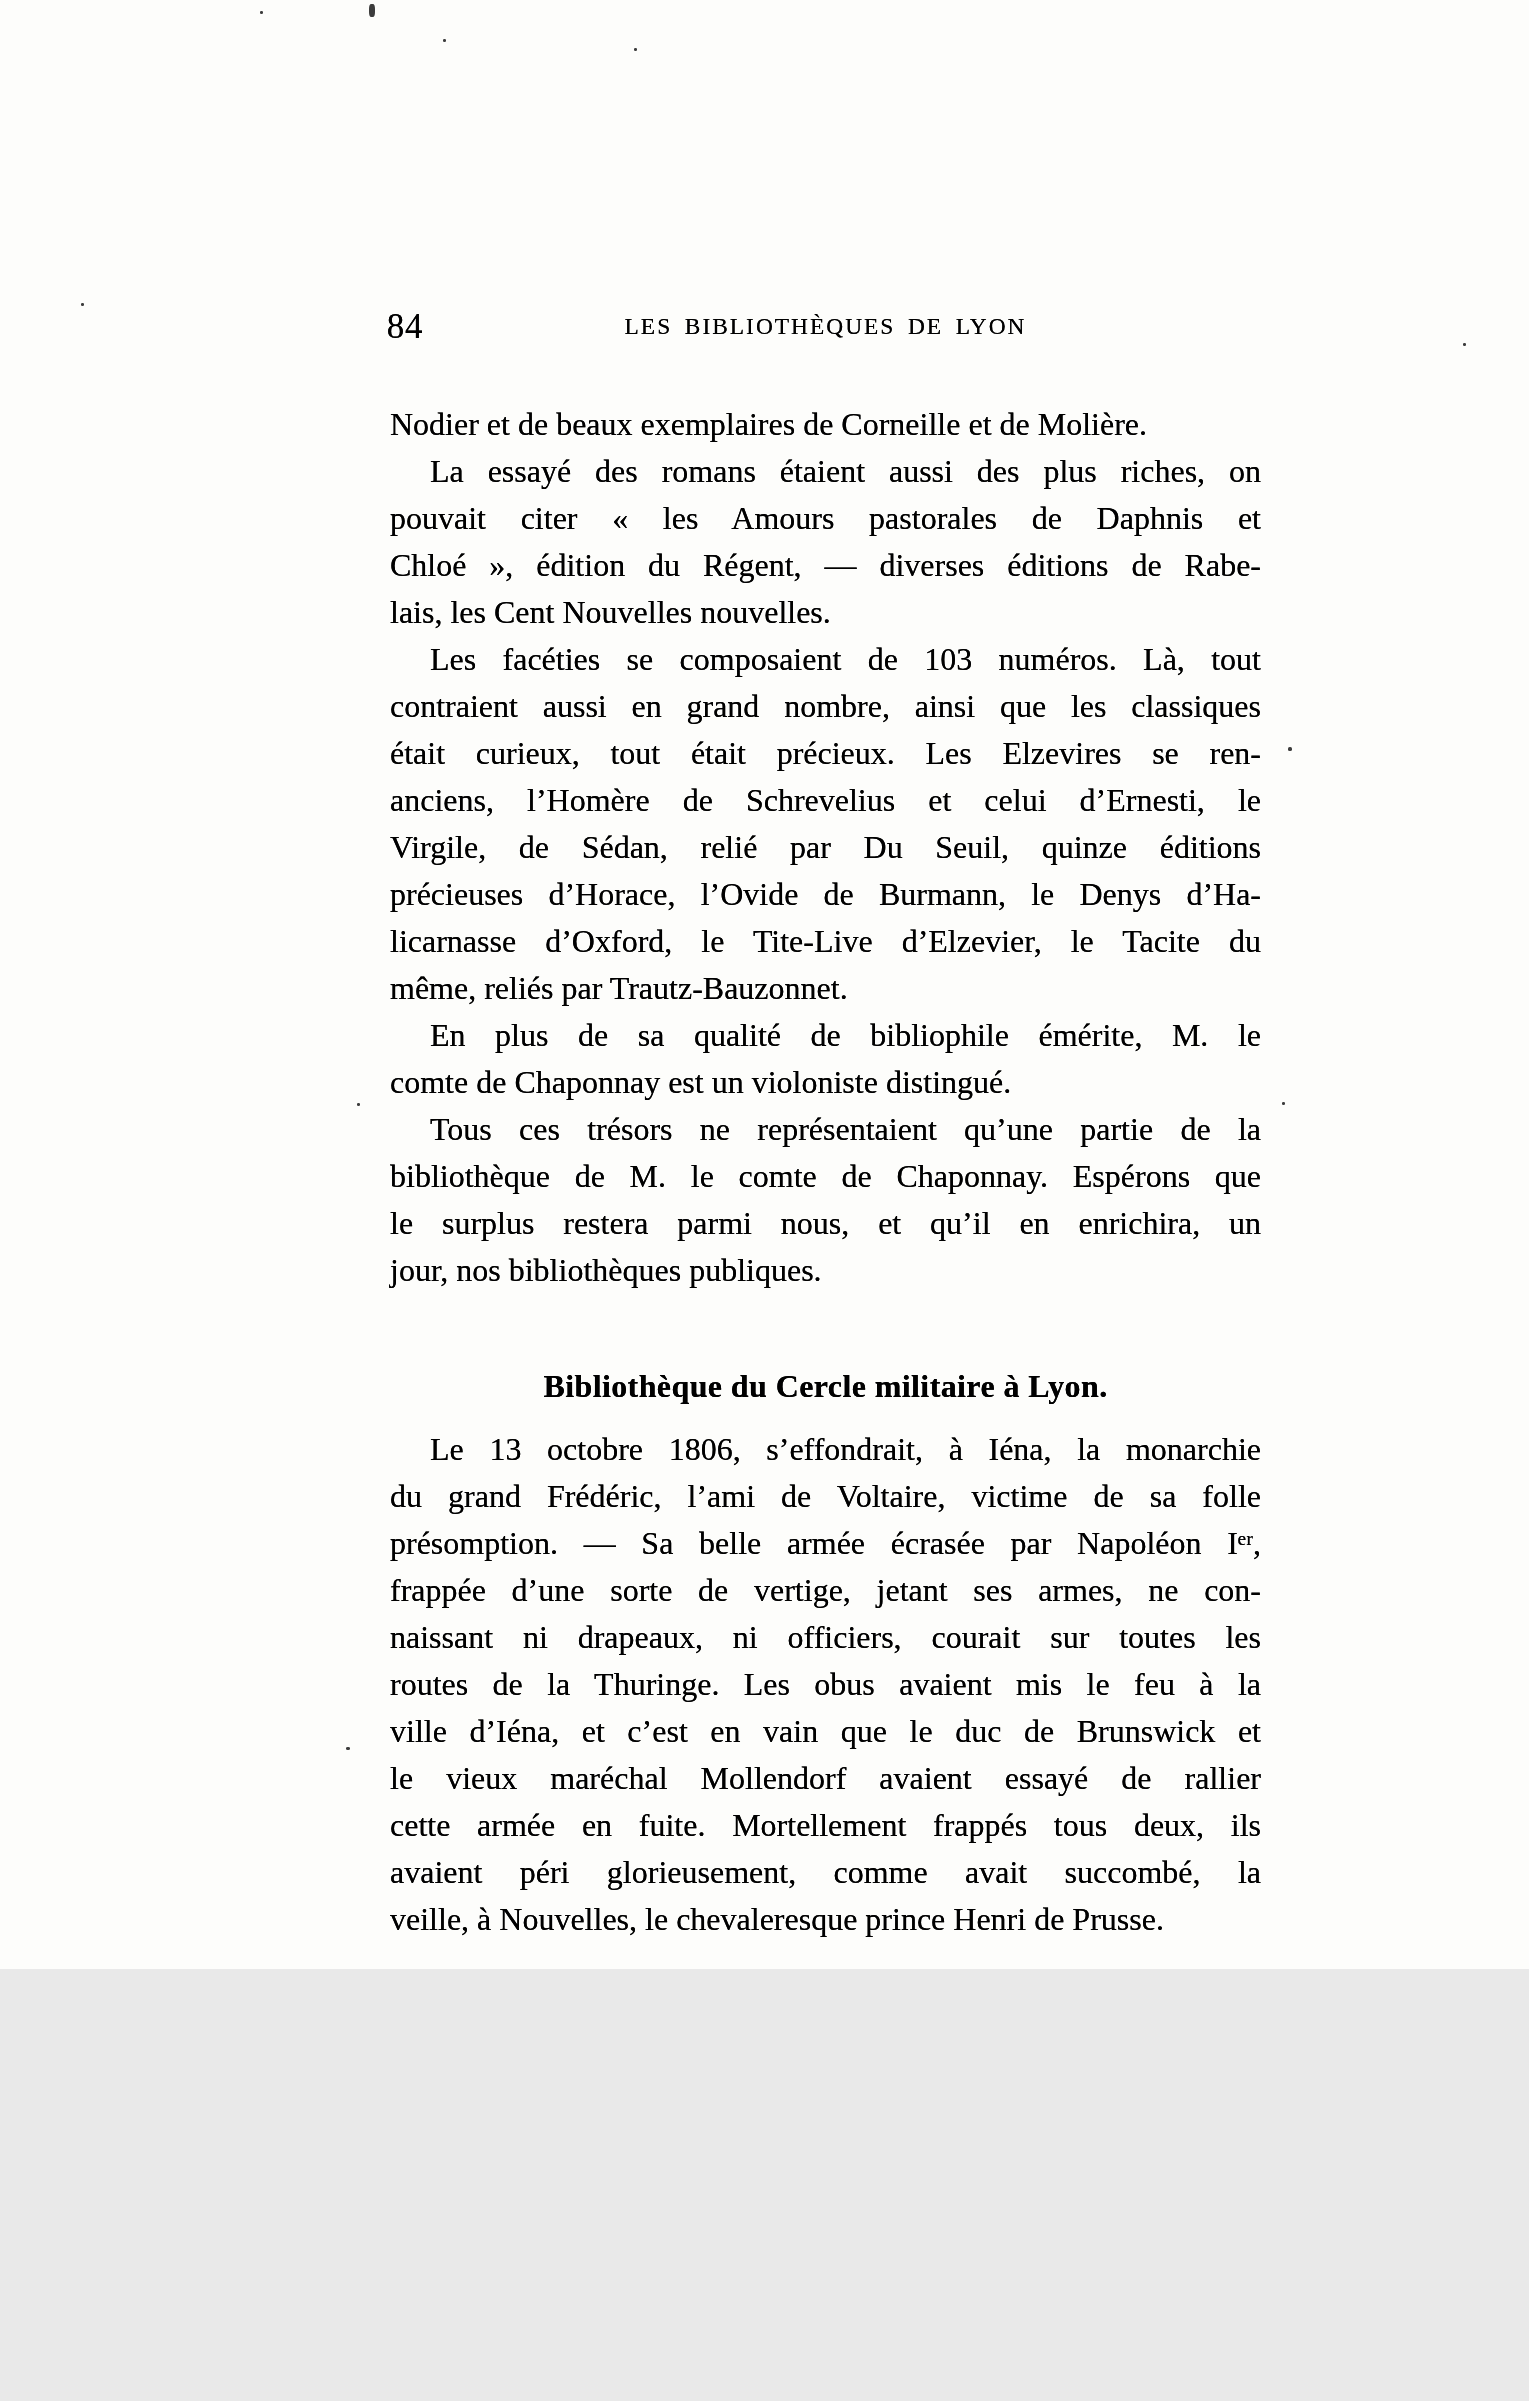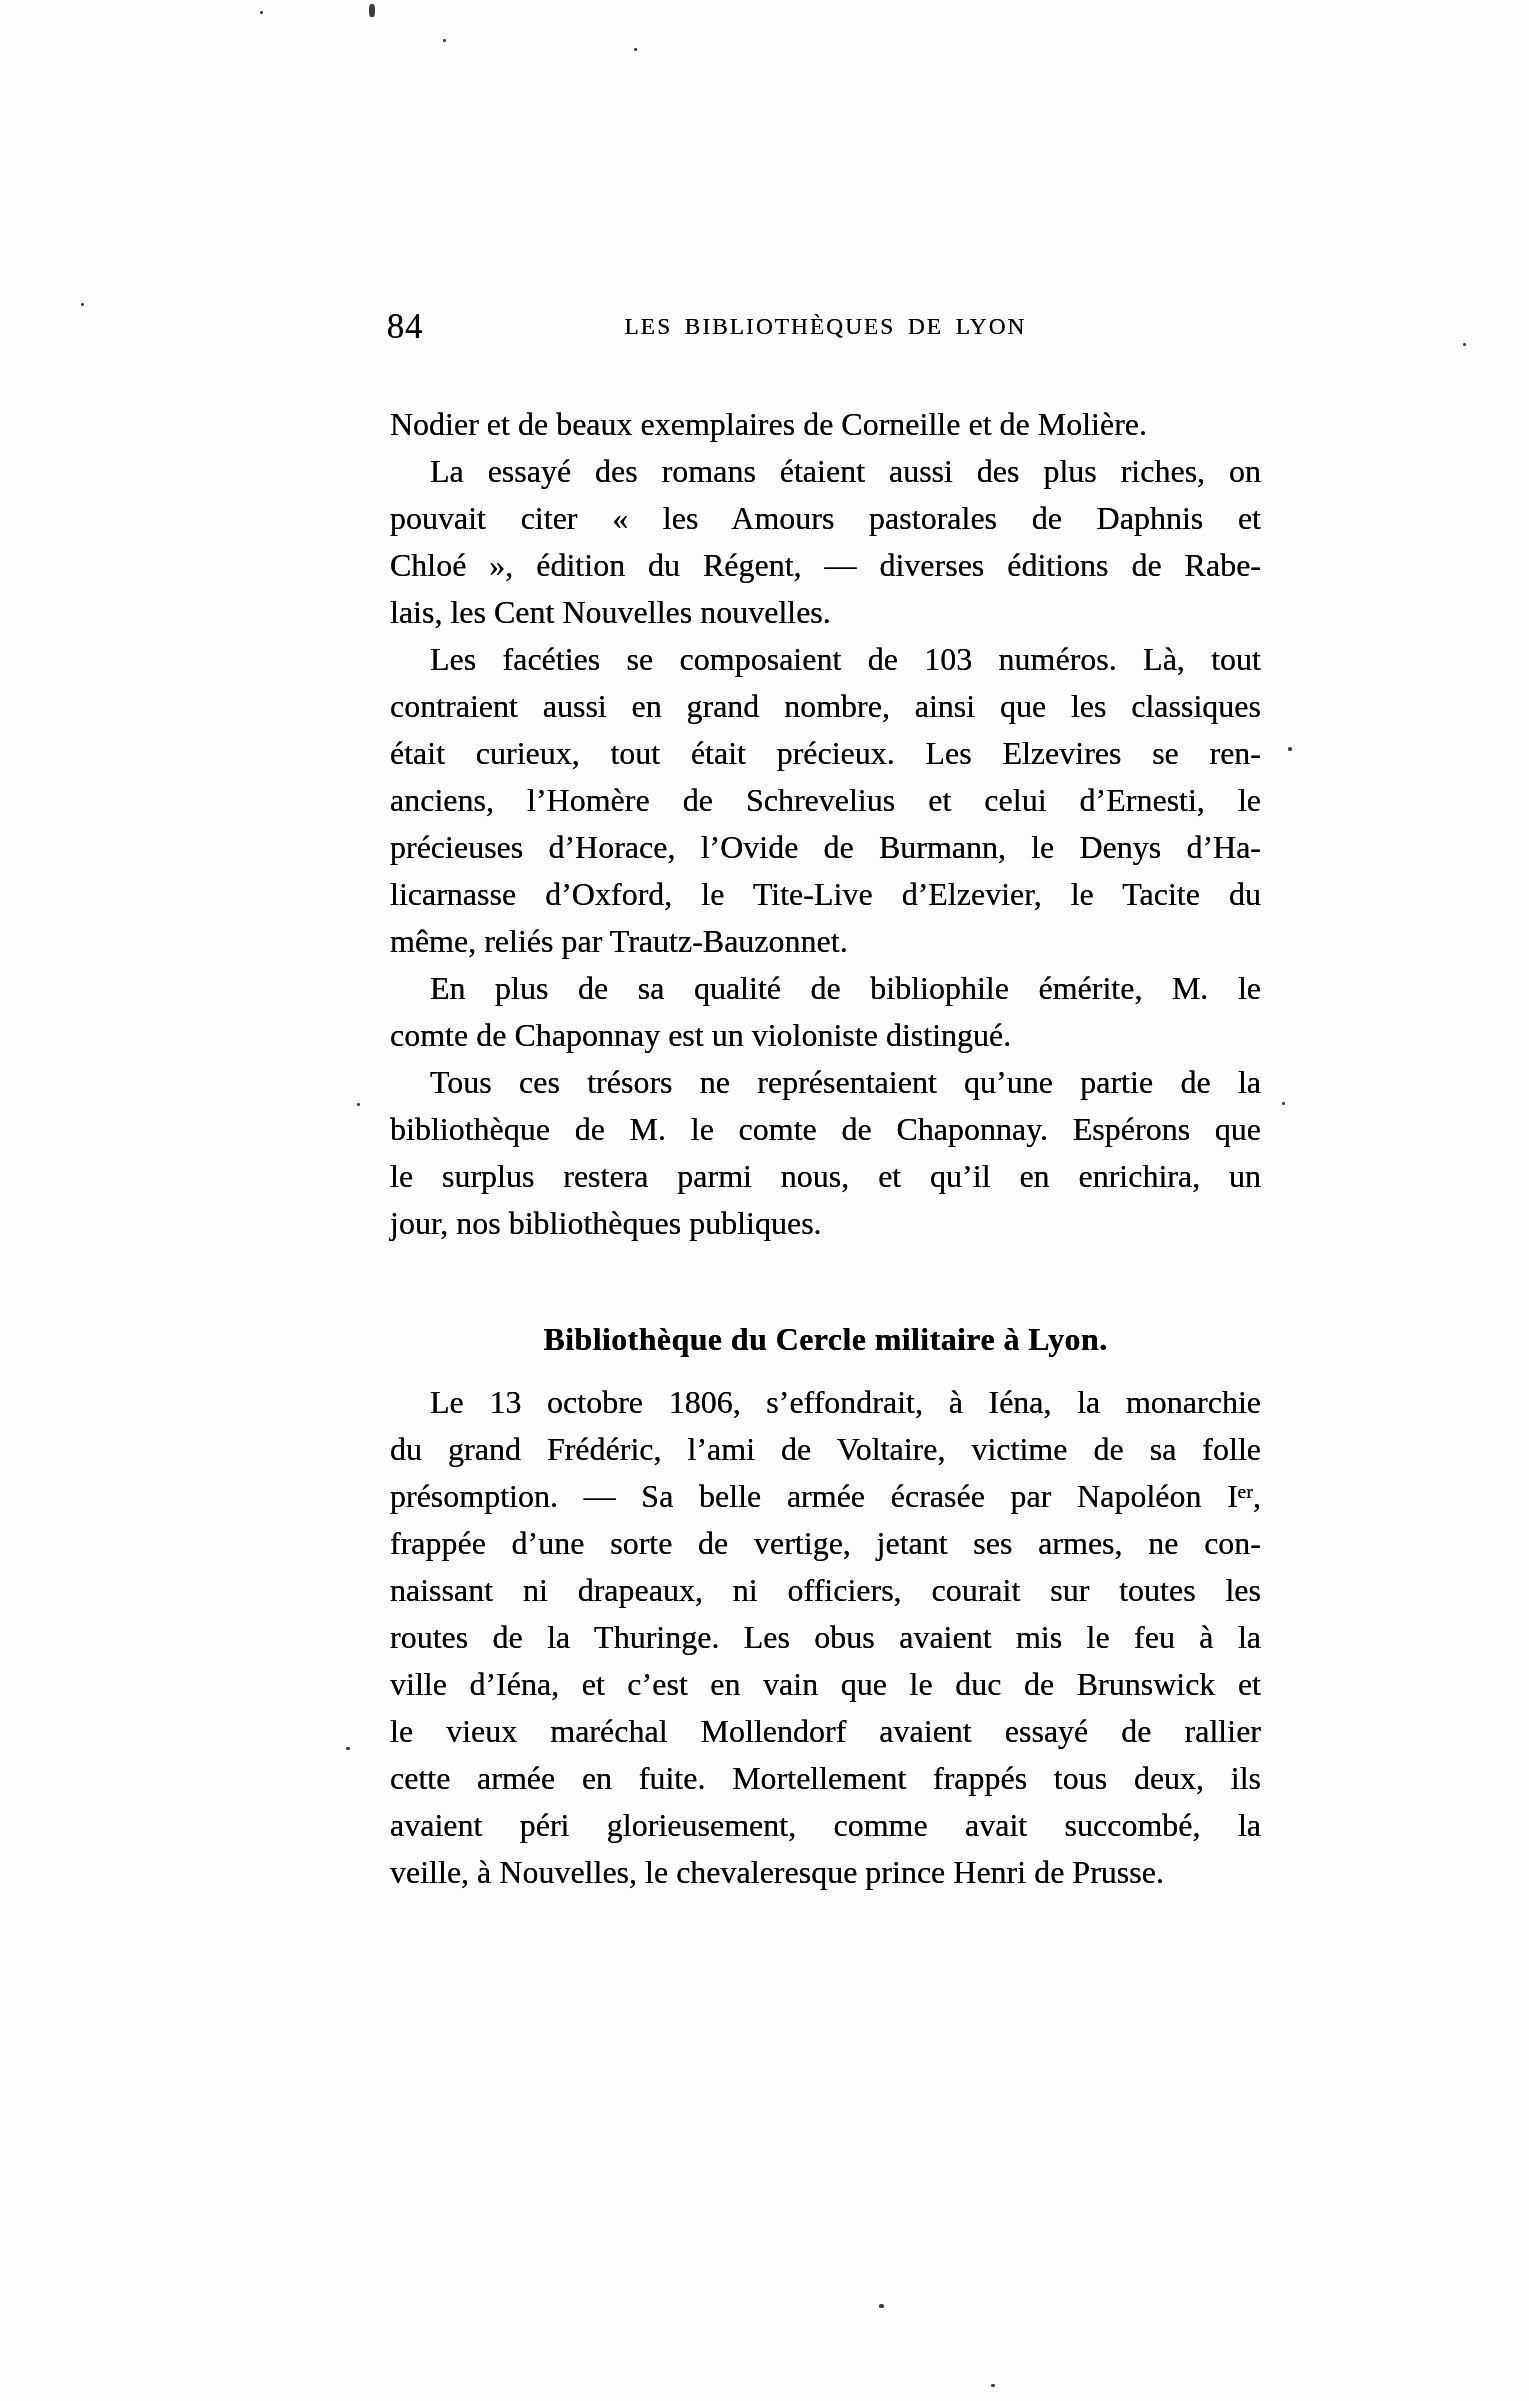--- a/index.html
+++ b/index.html
@@ -3,21 +3,21 @@
 <meta charset="utf-8">
 <style>
   html, body {
     margin: 0;
     padding: 0;
     background: #e9e9e9;
   }
   .page {
     position: relative;
     width: 1529px;
-    height: 2401px;
+    height: 1969px;
     background: #fdfdfb;
     overflow: hidden;
     font-family: "Liberation Serif", "DejaVu Serif", serif;
     color: #000;
   }
   
   .running-head {
     position: absolute;
     top: 309px;
     left: 390px;
@@ -99,20 +99,21 @@
         <div class="line">La essayé des romans étaient aussi des plus riches, on</div>
         <div class="line">pouvait citer « les Amours pastorales de Daphnis et</div>
         <div class="line">Chloé », édition du Régent, — diverses éditions de Rabe-</div>
         <div class="line last">lais, les Cent Nouvelles nouvelles.</div>
       </div>
       <div class="paragraph indent">
         <div class="line">Les facéties se composaient de 103 numéros. Là, tout</div>
         <div class="line">contraient aussi en grand nombre, ainsi que les classiques</div>
         <div class="line">était curieux, tout était précieux. Les Elzevires se ren-</div>
         <div class="line">anciens, l’Homère de Schrevelius et celui d’Ernesti, le</div>
+        <div class="line">Virgile, de Sédan, relié par Du Seuil, quinze éditions</div>
         <div class="line">précieuses d’Horace, l’Ovide de Burmann, le Denys d’Ha-</div>
         <div class="line">licarnasse d’Oxford, le Tite-Live d’Elzevier, le Tacite du</div>
         <div class="line last">même, reliés par Trautz-Bauzonnet.</div>
       </div>
       <div class="paragraph indent">
         <div class="line">En plus de sa qualité de bibliophile émérite, M. le</div>
         <div class="line last">comte de Chaponnay est un violoniste distingué.</div>
       </div>
       <div class="paragraph indent">
         <div class="line">Tous ces trésors ne représentaient qu’une partie de la</div>

